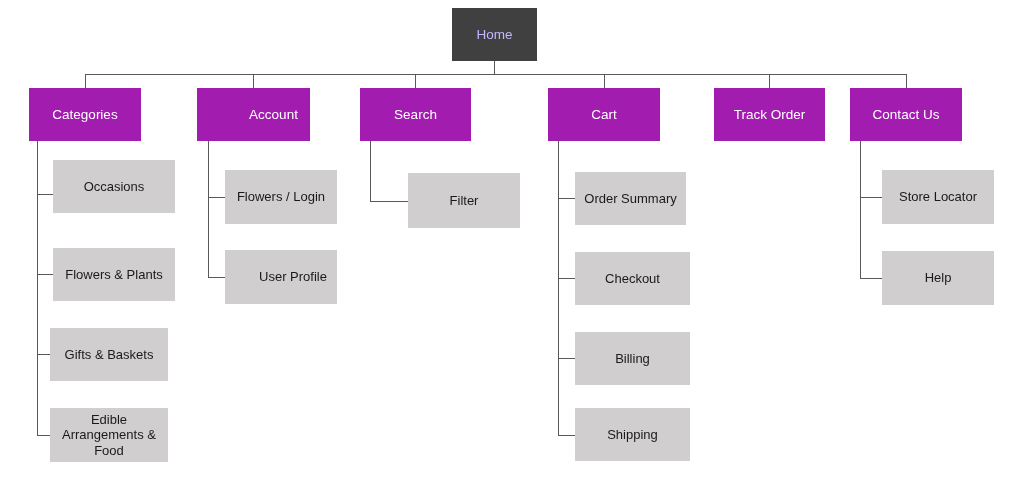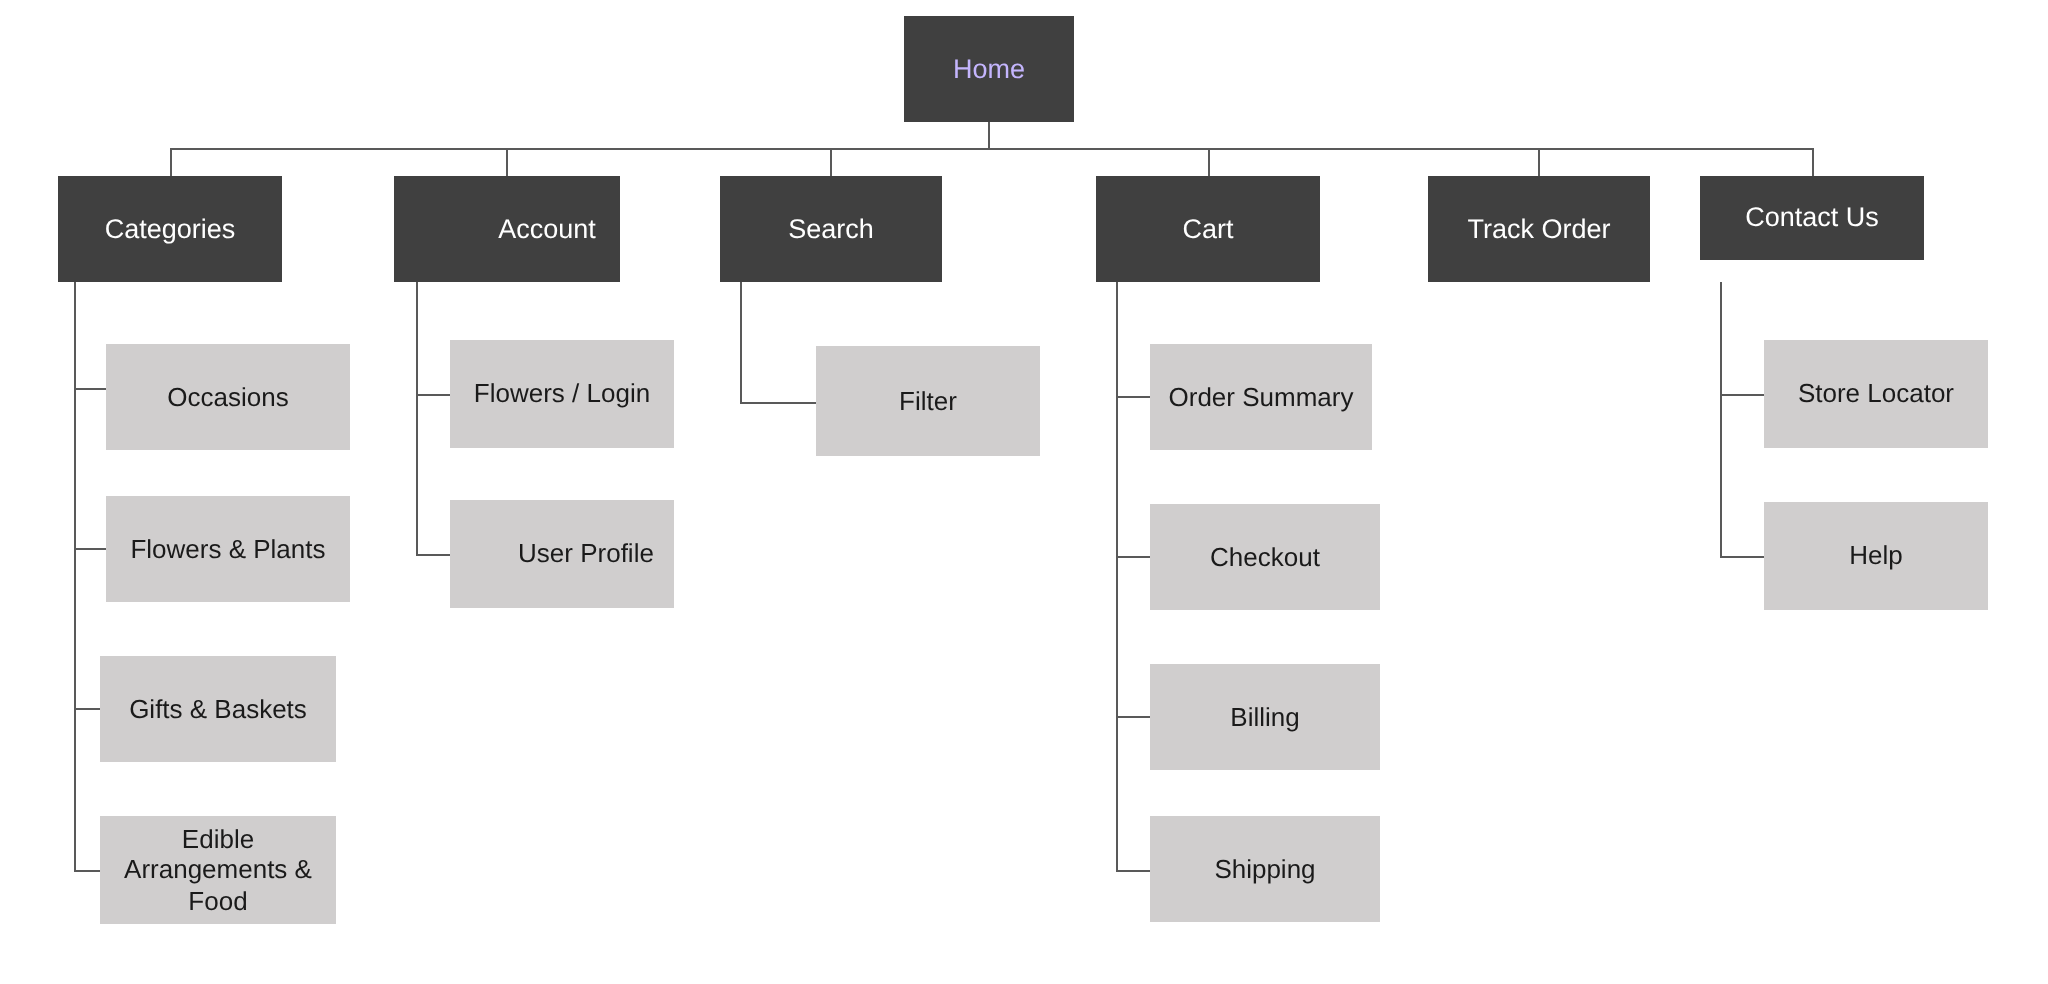--- a/index.html
+++ b/index.html
@@ -26,21 +26,21 @@
     text-align: center;
     line-height: 1.18;
     padding: 2px 6px;
   }
   .node-root {
     background: #404040;
     color: #c4b5fd;
     font-size: 13.5px;
   }
   .node-l1 {
-    background: #404040;
+    background: #a21caf;
     color: #ffffff;
     font-size: 13.5px;
   }
   .node-l2 {
     background: #d0cece;
     color: #1a1a1a;
     font-size: 13px;
   }
   .node-l2 .node-label {
     display: block;
@@ -112,25 +112,25 @@
   </div>
 
   <div class="node node-l1" style="left:548px; top:88px; width:112px; height:53px;">
     <span class="node-label">Cart</span>
   </div>
 
   <div class="node node-l1" style="left:714px; top:88px; width:111px; height:53px;">
     <span class="node-label">Track Order</span>
   </div>
 
-  <div class="node node-l1" style="left:850px; top:88px; width:112px; height:42px;">
+  <div class="node node-l1" style="left:850px; top:88px; width:112px; height:53px;">
     <span class="node-label">Contact Us</span>
   </div>
 
-  <div class="node node-l2" style="left:53px; top:172px; width:122px; height:53px;">
+  <div class="node node-l2" style="left:53px; top:160px; width:122px; height:53px;">
     <span class="node-label">Occasions</span>
   </div>
 
   <div class="node node-l2" style="left:53px; top:248px; width:122px; height:53px;">
     <span class="node-label">Flowers &amp; Plants</span>
   </div>
 
   <div class="node node-l2" style="left:50px; top:328px; width:118px; height:53px;">
     <span class="node-label">Gifts &amp; Baskets</span>
   </div>

